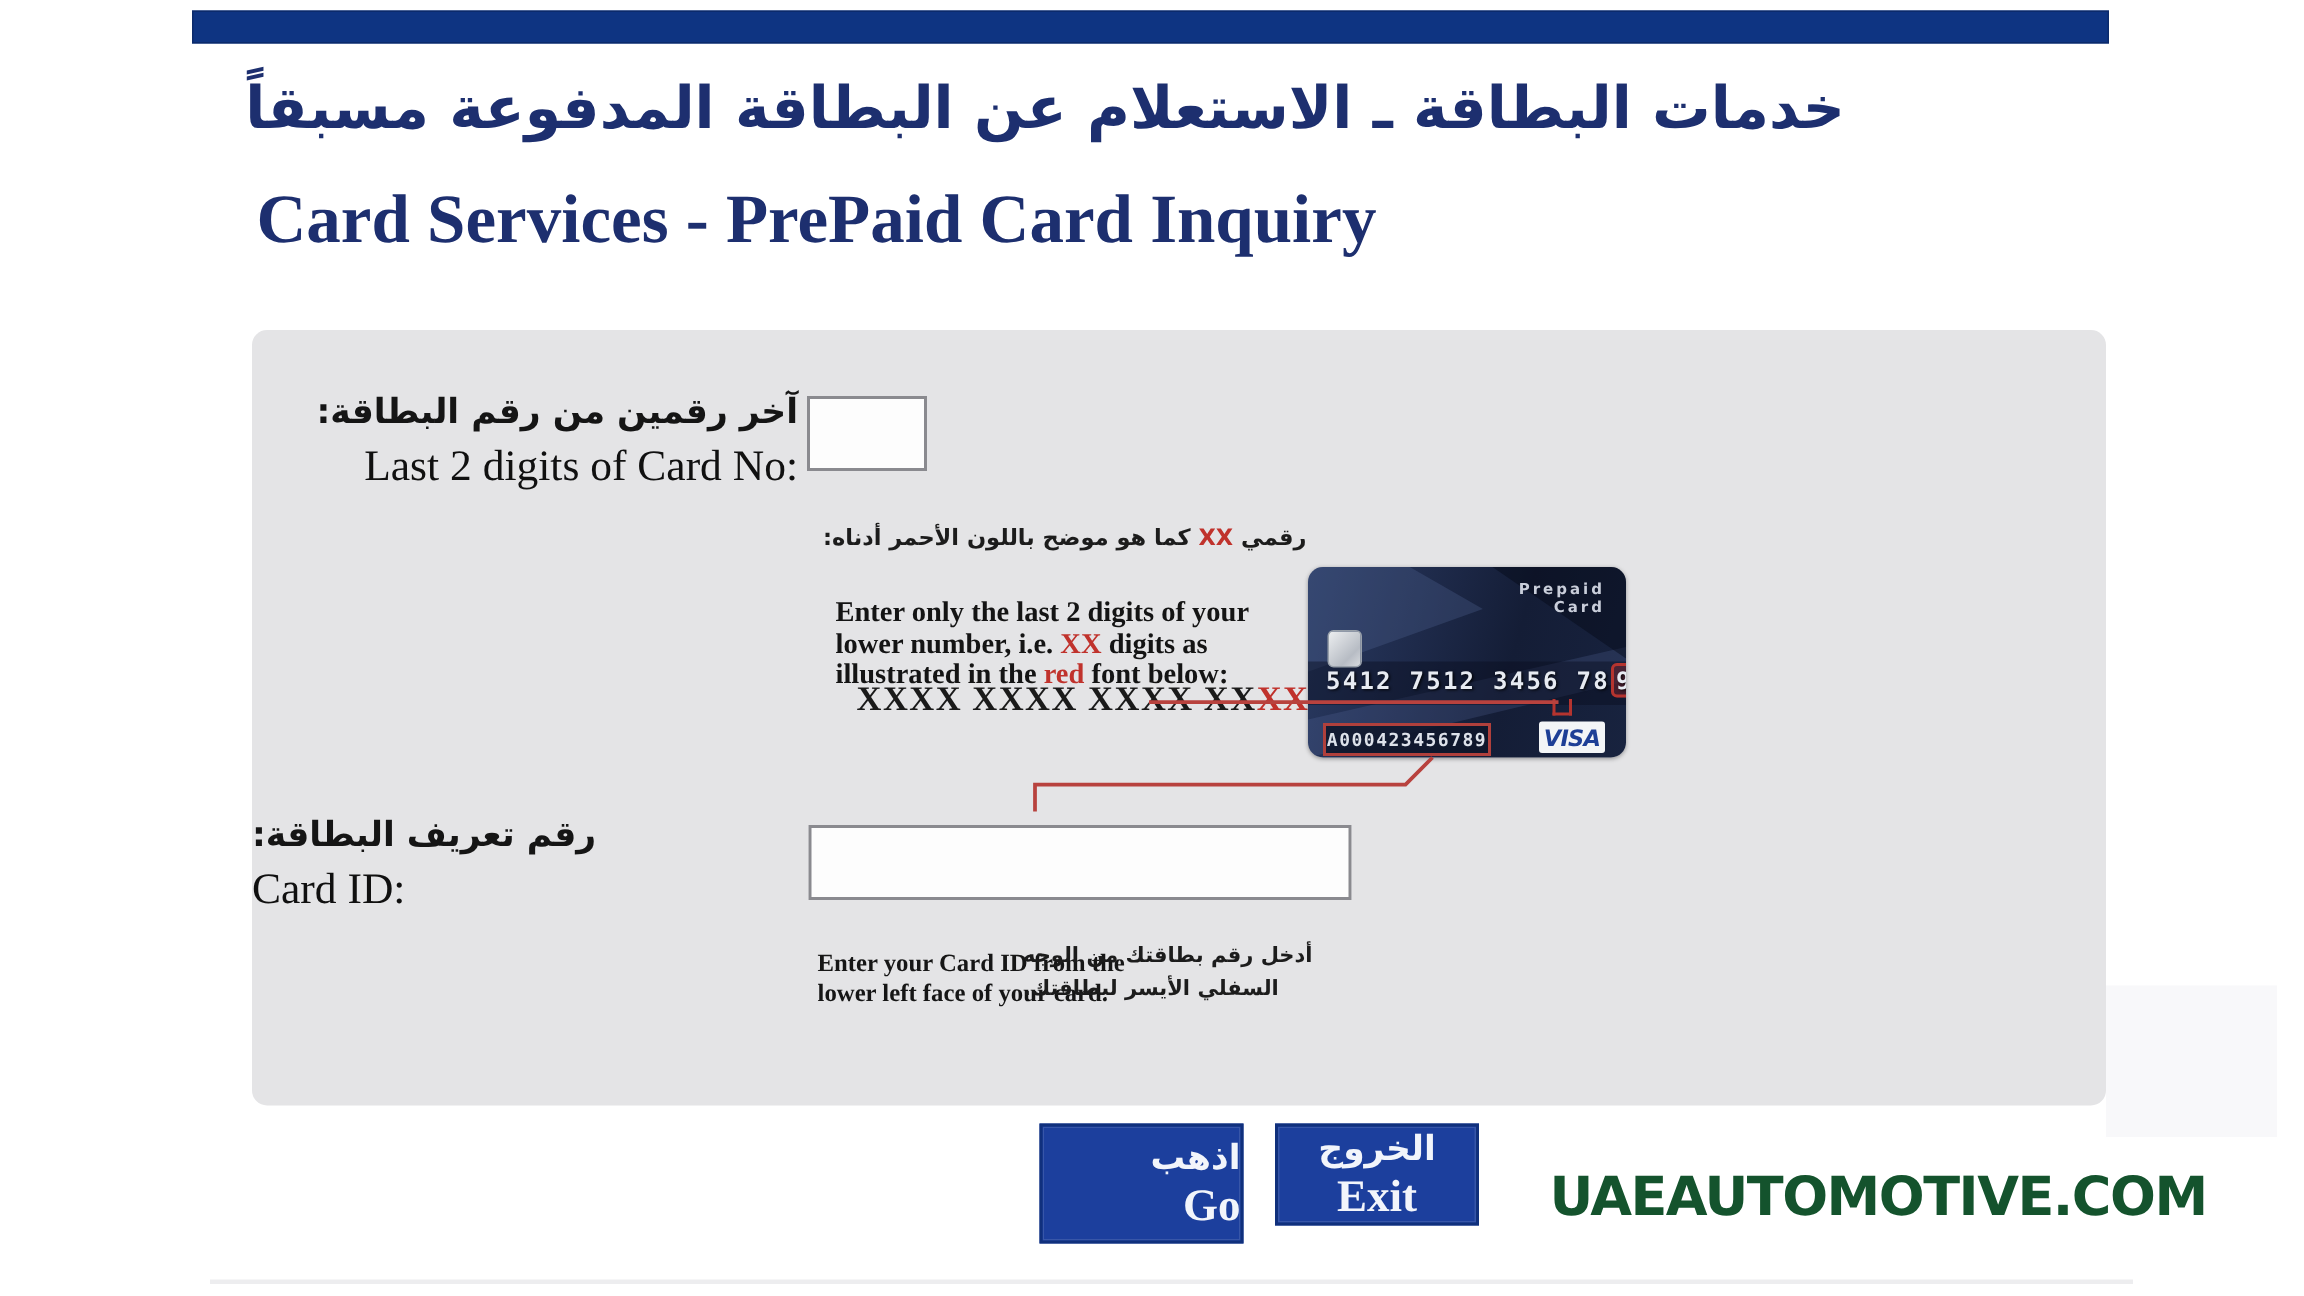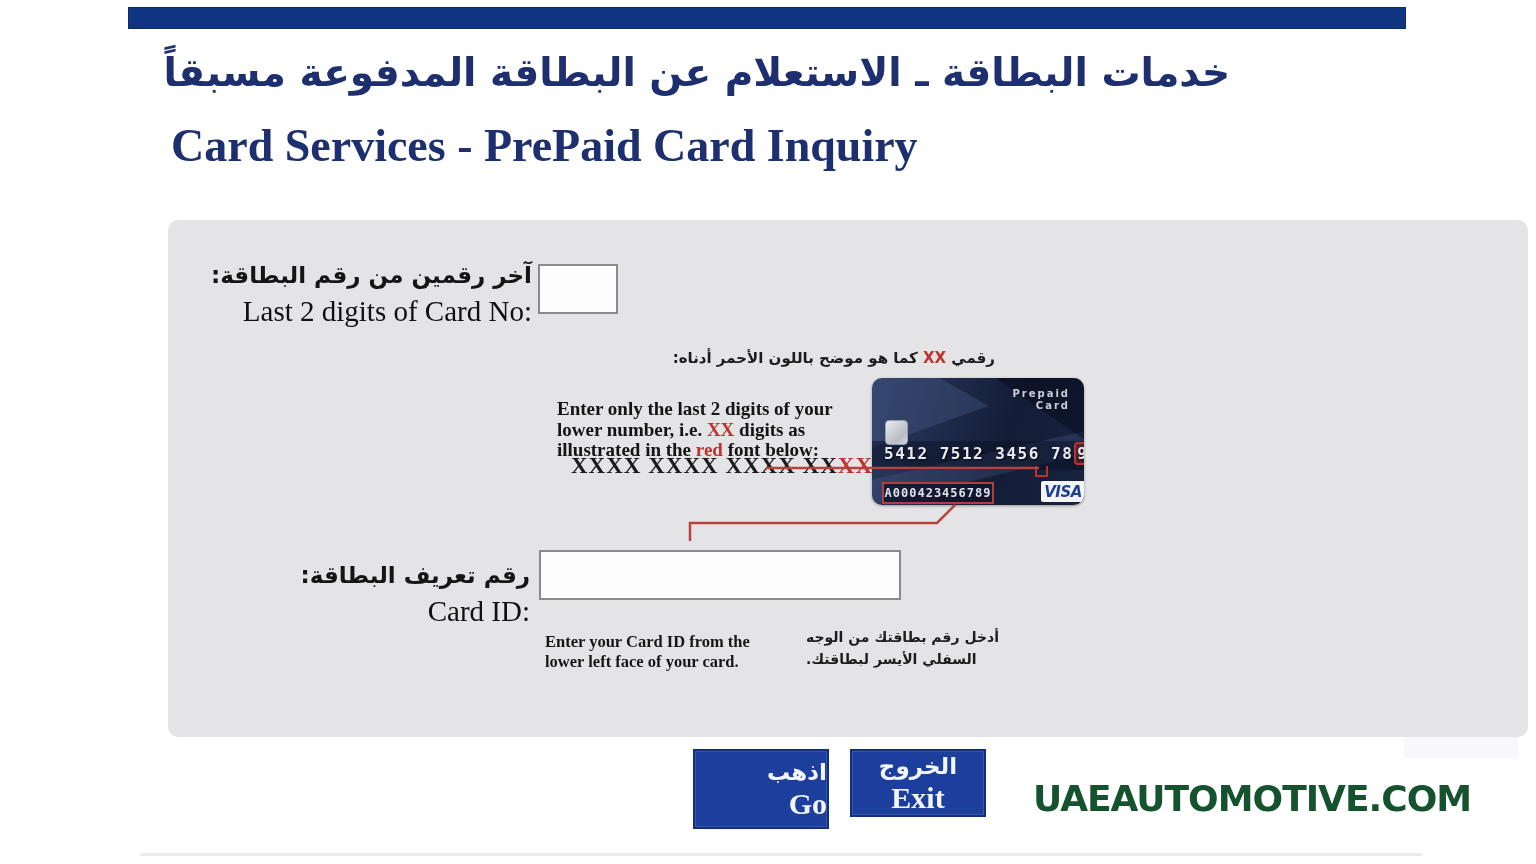--- a/index.html
+++ b/index.html
@@ -12,28 +12,28 @@
           border:1px solid #0b2a6b;}
 
   
   .title-ar{left:170px;top:42px;width:1060px;font-family:"DejaVu Sans",sans-serif;
             font-size:39px;font-weight:bold;color:#1d2f6f;direction:rtl;text-align:left;
             line-height:62px;white-space:nowrap;}
   .title-en{left:171px;top:118px;font-size:46px;font-weight:600;color:#1d2f6f;
             line-height:56px;white-space:nowrap;}
 
   
-  .panel{left:168px;top:220px;width:1360px;height:517px;background:#e4e4e6;border-radius:10px;}
+  .panel{left:168px;top:220px;width:1236px;height:517px;background:#e4e4e6;border-radius:10px;}
 
   
   .lbl-block1{left:0;top:38px;width:364px;text-align:right;}
   .lbl-ar{font-family:"DejaVu Sans",sans-serif;font-size:23px;font-weight:bold;color:#151515;
           direction:rtl;line-height:34px;white-space:nowrap;}
   .lbl-en{font-size:29px;color:#101010;line-height:38px;white-space:nowrap;}
-  .lbl-block2{left:0;top:338px;width:362px;text-align:right;}
+  .lbl-block2{left:0;top:320px;width:362px;text-align:left;}
 
   .inp1{left:370px;top:44px;width:80px;height:50px;background:#fdfdfd;
         border:2px solid #8a8a8f;}
   .inp2{left:371px;top:330px;width:362px;height:50px;background:#fdfdfd;
         border:2px solid #8a8a8f;}
   input{font-family:"Liberation Serif",serif;font-size:24px;padding:0 6px;box-sizing:border-box;}
 
   
   .hint-ar{right:533px;top:126px;text-align:right;direction:rtl;
            font-family:"DejaVu Sans",sans-serif;font-size:15px;font-weight:bold;color:#1c1c1c;
@@ -70,21 +70,21 @@
   .cardnum{left:12px;top:66px;font-family:"DejaVu Sans Mono",monospace;font-size:16px;
            font-weight:bold;letter-spacing:1.5px;color:#e7ebf2;
            text-shadow:1px 1px 2px rgba(0,0,0,.85);white-space:nowrap;}
   .cardnum .hl{border:2px solid #b5342f;background:rgba(170,40,40,.35);border-radius:4px;
                padding:0 1px;margin-left:1px;}
   .num-tail{left:163px;top:88px;width:9px;height:9px;border:2px solid #b5342f;border-top:none;}
   .a-band{left:10px;top:104px;width:108px;height:18px;border:2px solid #b0403c;
           background:rgba(14,22,42,.85);display:flex;align-items:center;justify-content:center;
           font-family:"DejaVu Sans Mono",monospace;font-size:12px;font-weight:bold;
           letter-spacing:1px;color:#dde2ea;}
-  .visa{left:169px;top:103px;width:44px;height:21px;background:#f3f5f7;border-radius:2px;
+  .visa{left:154px;top:103px;width:44px;height:21px;background:#f3f5f7;border-radius:2px;
         display:flex;align-items:center;justify-content:center;
         font-family:"DejaVu Sans",sans-serif;font-style:italic;font-weight:bold;
         font-size:15px;color:#1e3f96;letter-spacing:-0.5px;}
 
   
   .overlay-svg{left:0;top:0;width:1536px;height:864px;pointer-events:none;}
 
   
   .btn{display:flex;flex-direction:column;align-items:center;justify-content:center;
        background:#1c3f9d;border:2px solid #10307c;box-sizing:border-box;

